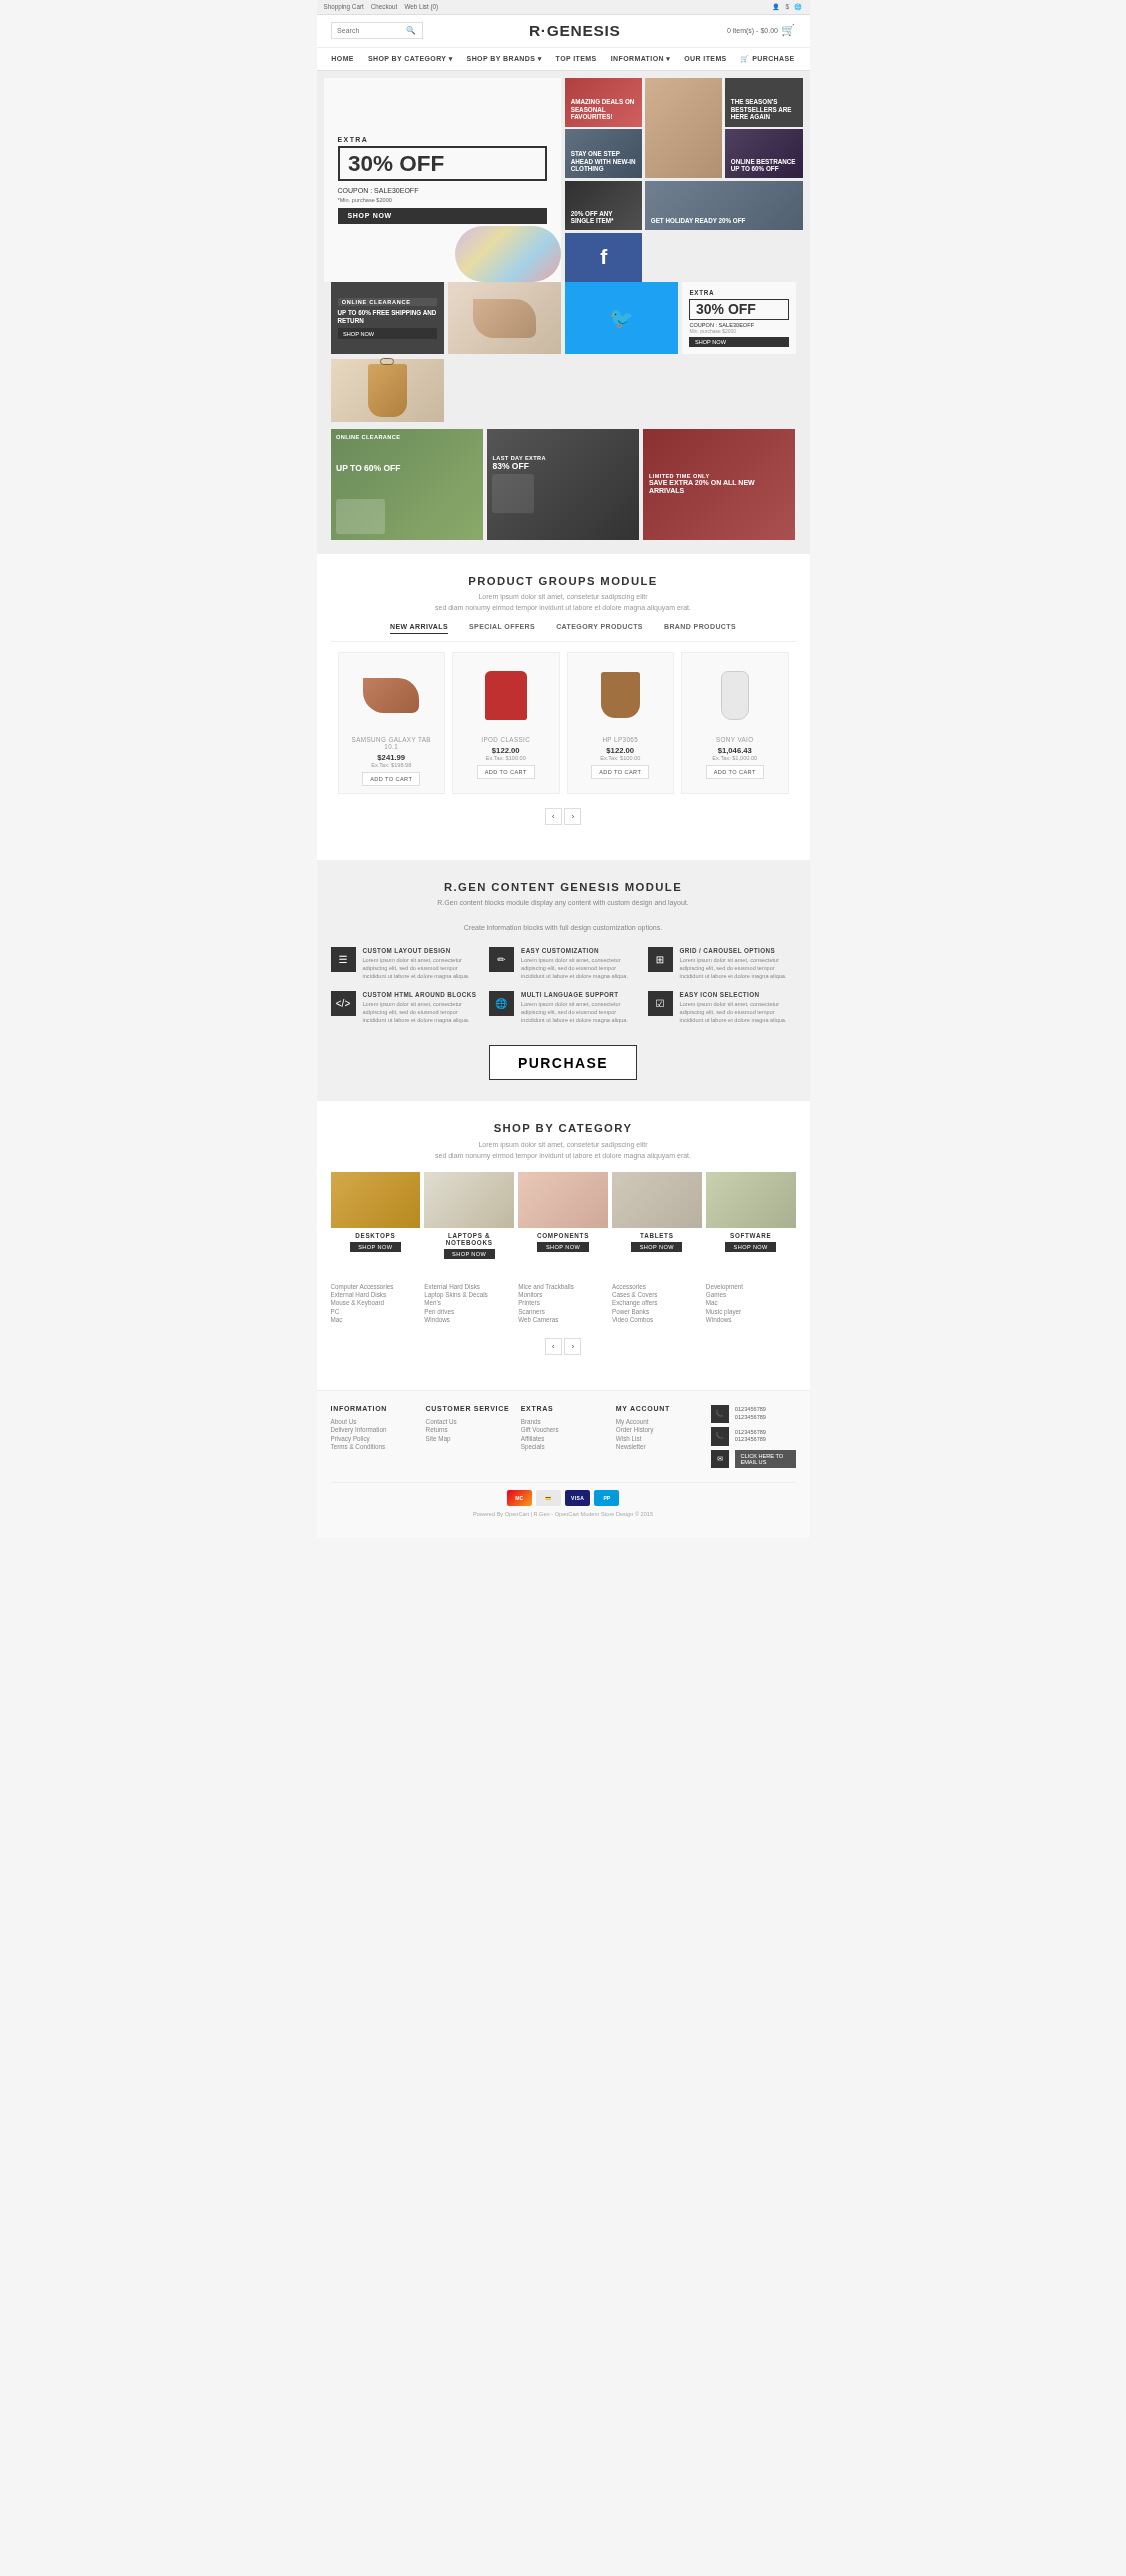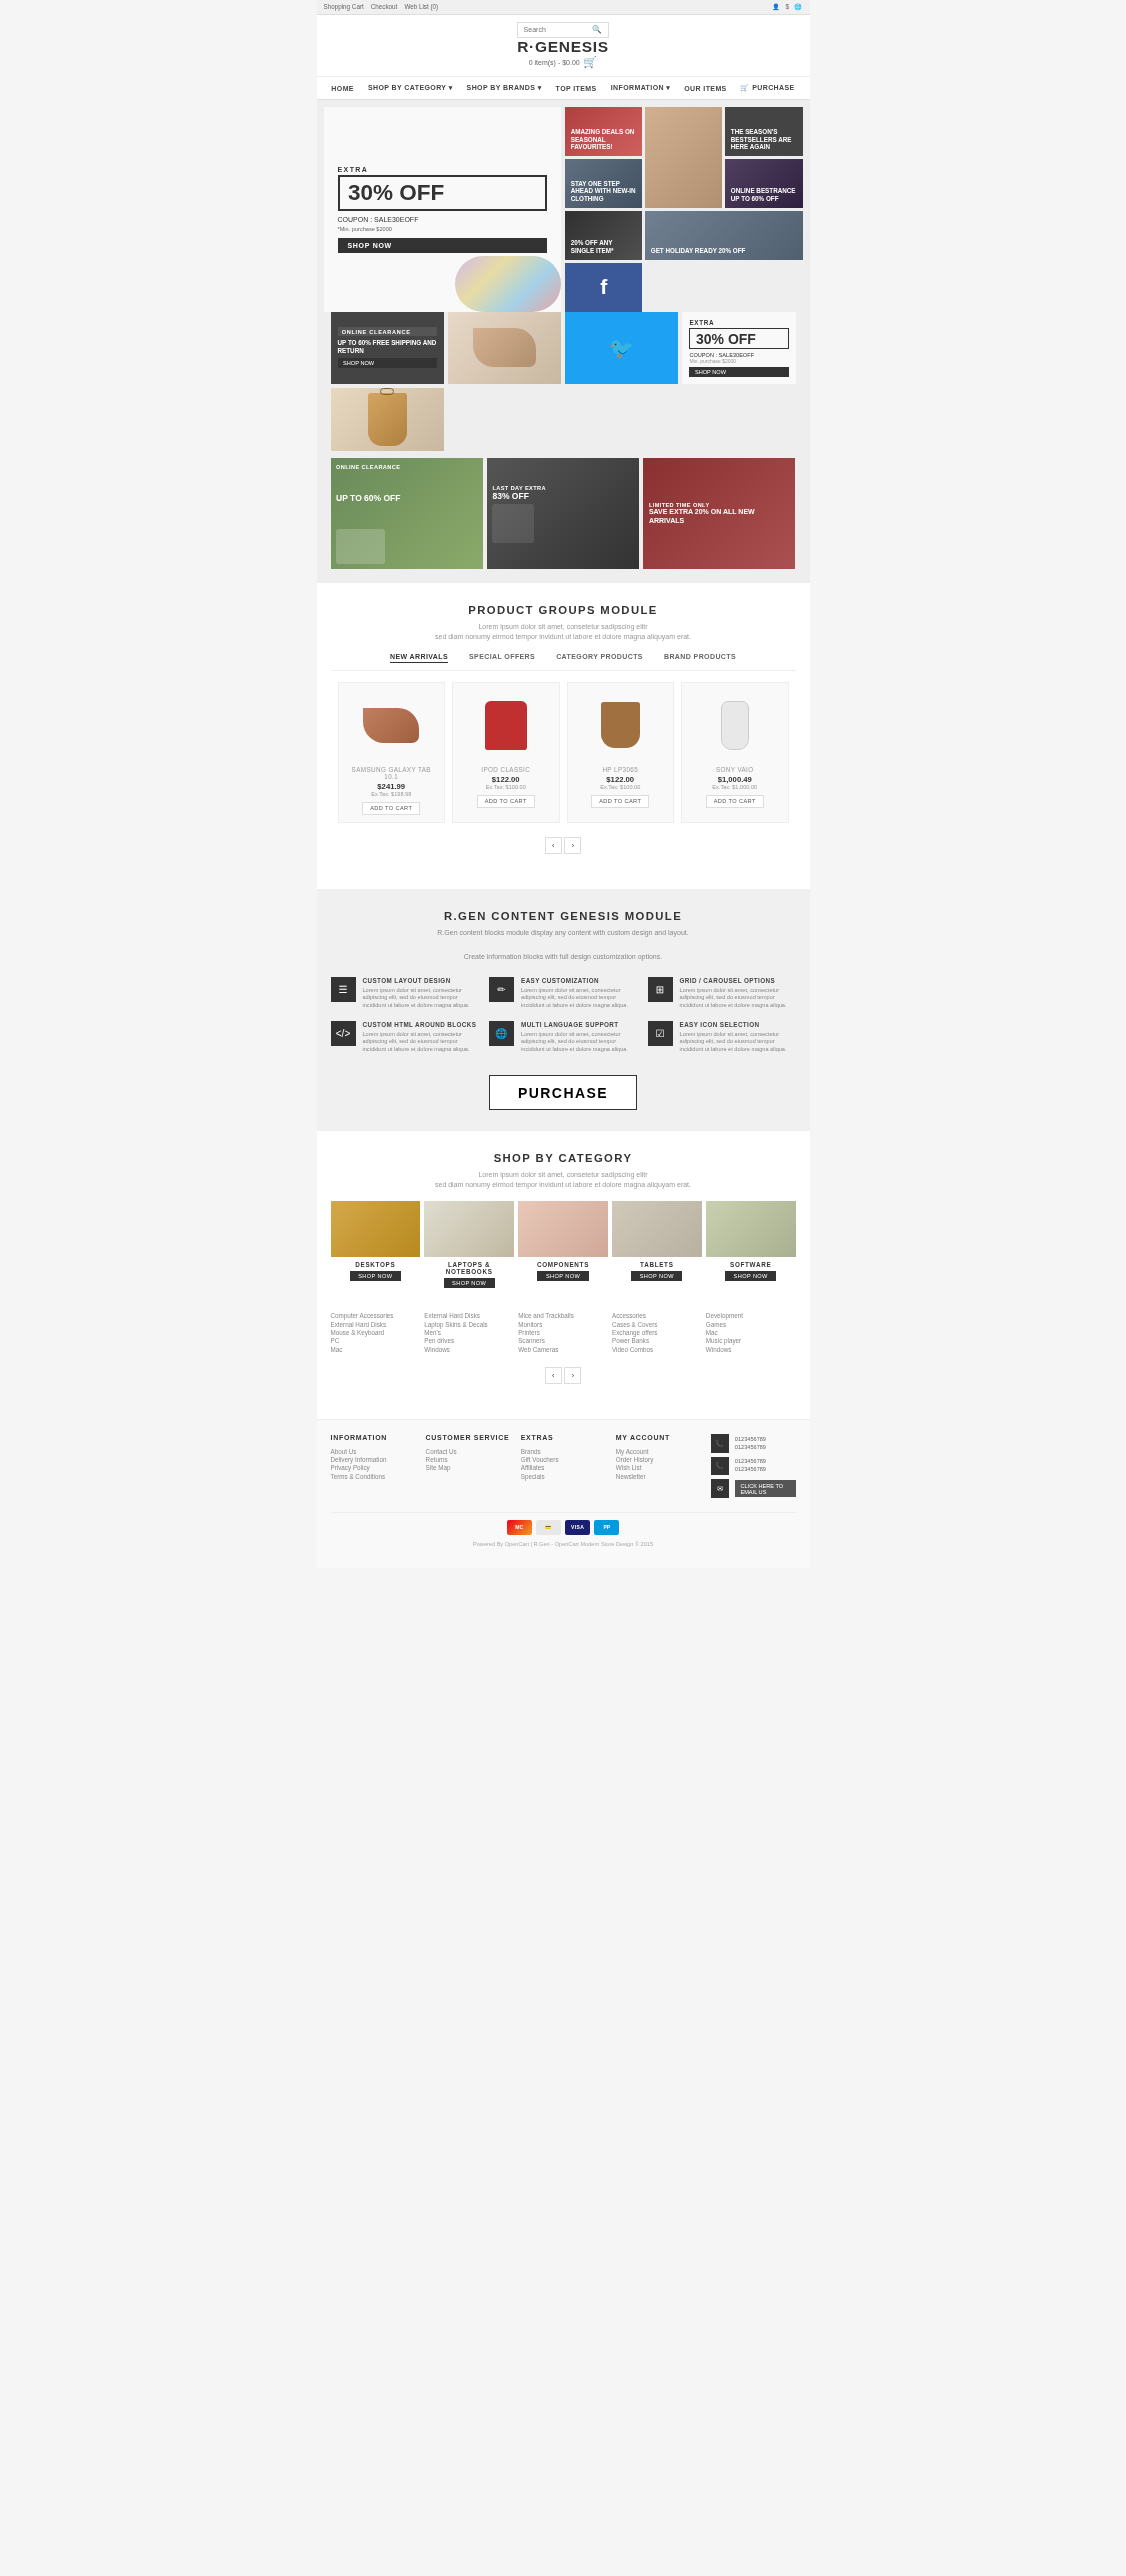--- a/index.html
+++ b/index.html
@@ -5,21 +5,21 @@
     * { margin: 0; padding: 0; box-sizing: border-box; }
     body { font-family: Arial, sans-serif; background: #f5f5f5; color: #333; font-size: 7.7px; width: 493px; margin: 0 auto; }
 
     
     .top-bar { background: #f0f0f0; display: flex; justify-content: space-between; align-items: center; padding: 2.8px 7px; font-size: 6.3px; color: #666; border-bottom: 0.7px solid #ddd; }
     .top-bar-left { display: flex; gap: 7px; }
     .top-bar-right { display: flex; gap: 5.6px; align-items: center; }
     .top-bar a { color: #666; text-decoration: none; }
 
     
-    .header { background: #fff; display: flex; justify-content: space-between; align-items: center; padding: 7px 14px; border-bottom: 0.7px solid #eee; flex-direction: column; }
+    .header { background: #fff; display: flex; justify-content: space-between; align-items: center; padding: 7px 14px; border-bottom: 0.7px solid #eee; }
     .search-box { display: flex; border: 0.7px solid #ddd; padding: 2.8px 5.6px; align-items: center; width: 92px; }
     .search-box input { border: none; outline: none; font-size: 7px; width: 100%; }
     .logo { text-align: left; font-size: 15.5px; font-weight: bold; letter-spacing: 0.7px; }
     .logo span { color: #333; }
     .cart-info { font-size: 7px; color: #666; display: flex; align-items: center; gap: 3.5px; }
     .cart-icon { font-size: 11.3px; }
 
     
     .nav { background: #fff; border-bottom: 1.4px solid #e0e0e0; display: flex; justify-content: center; gap: 14px; padding: 7px 0; }
     .nav a { font-size: 7px; color: #444; text-decoration: none; letter-spacing: 0.4px; font-weight: 600; display: flex; align-items: center; gap: 2.1px; }
@@ -315,21 +315,21 @@
       <div class="product-price">$122.00</div>
       <div class="product-ex-tax">Ex.Tax: $100.00</div>
       <button class="add-cart-btn">ADD TO CART</button>
     </div>
 
     <div class="product-card">
       <div class="product-img">
         <div class="jug-shape"></div>
       </div>
       <div class="product-name">SONY VAIO</div>
-      <div class="product-price">$1,000.49</div>
+      <div class="product-price">$1,046.43</div>
       <div class="product-ex-tax">Ex.Tax: $1,000.00</div>
       <button class="add-cart-btn">ADD TO CART</button>
     </div>
   </div>
 
   <div class="pagination">
     <div class="page-btn">‹</div>
     <div class="page-btn">›</div>
   </div>
 </div>

